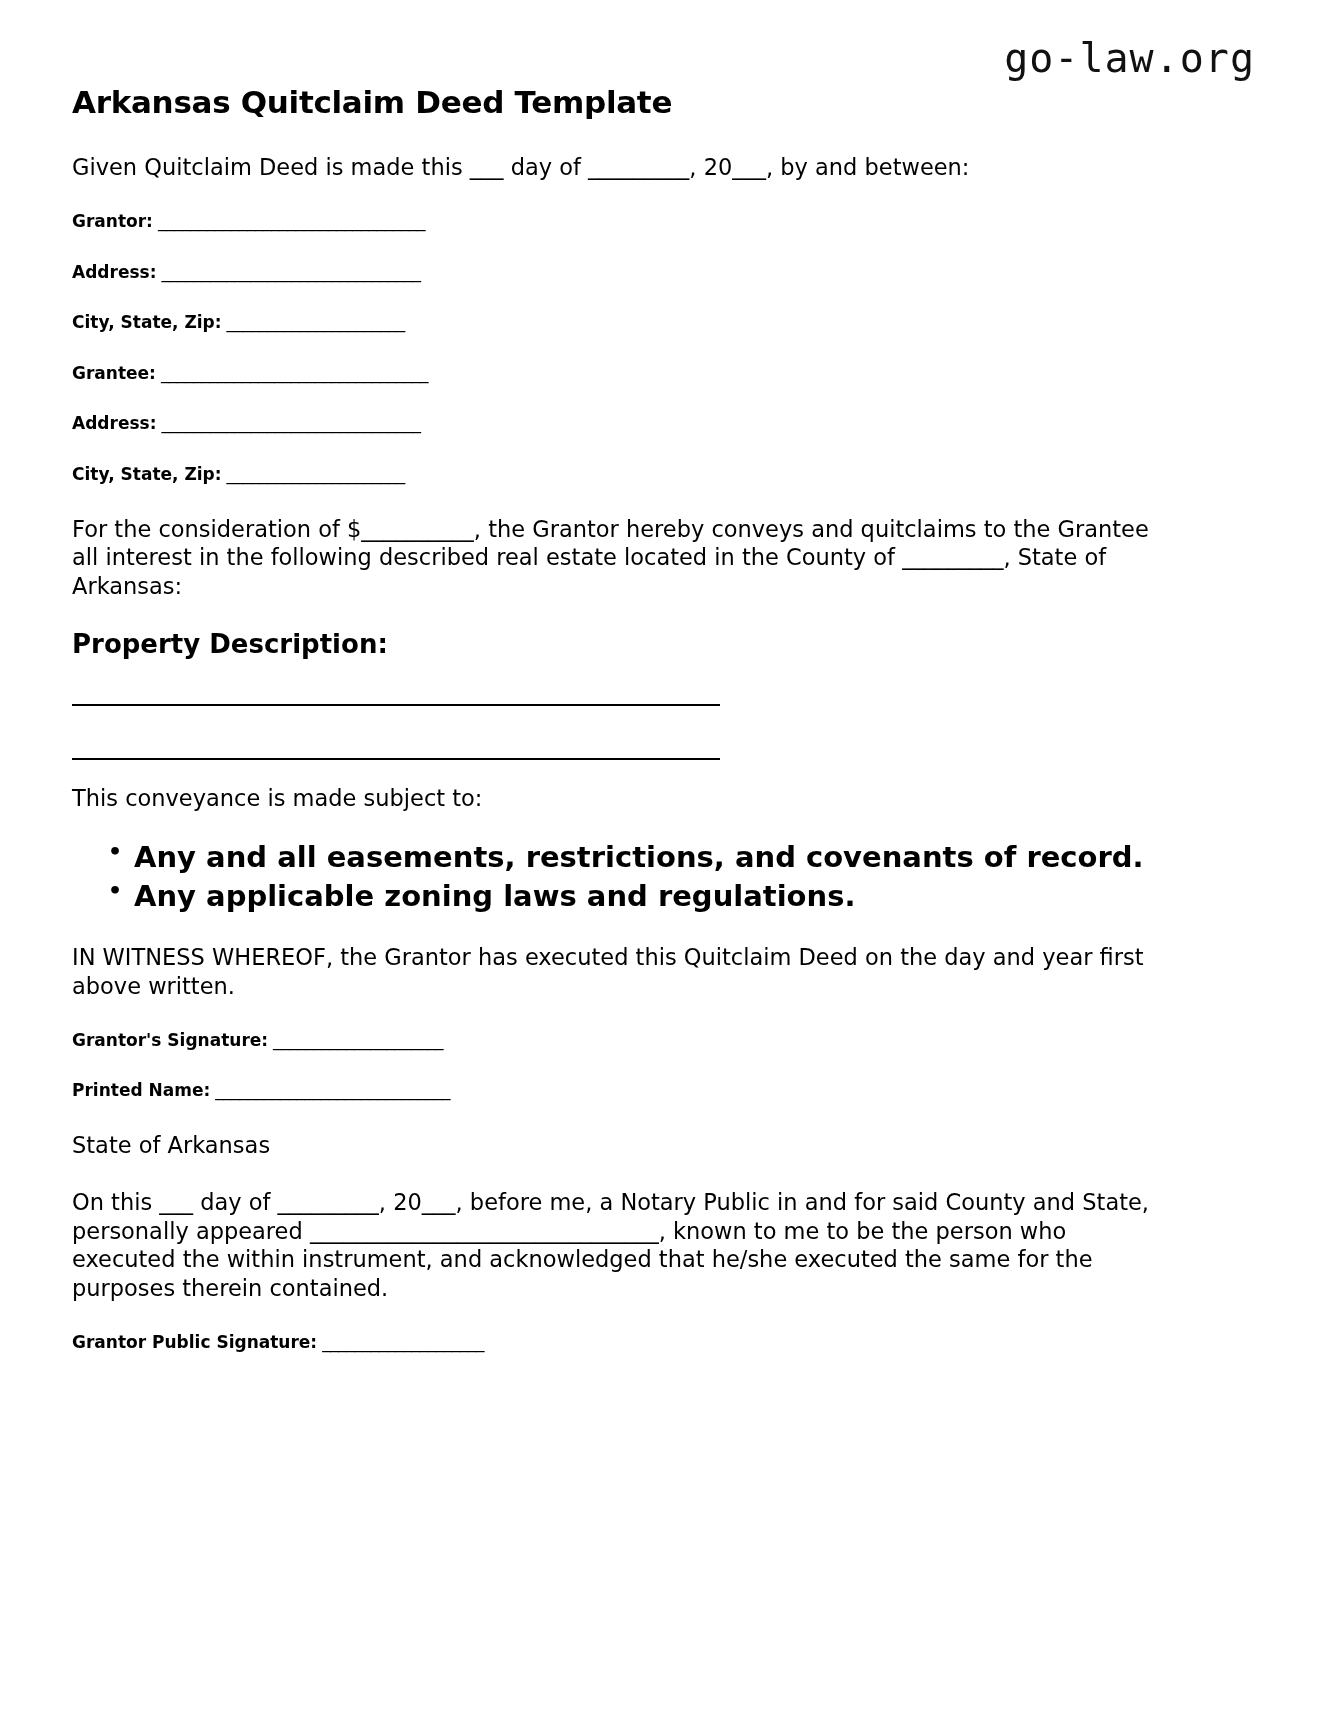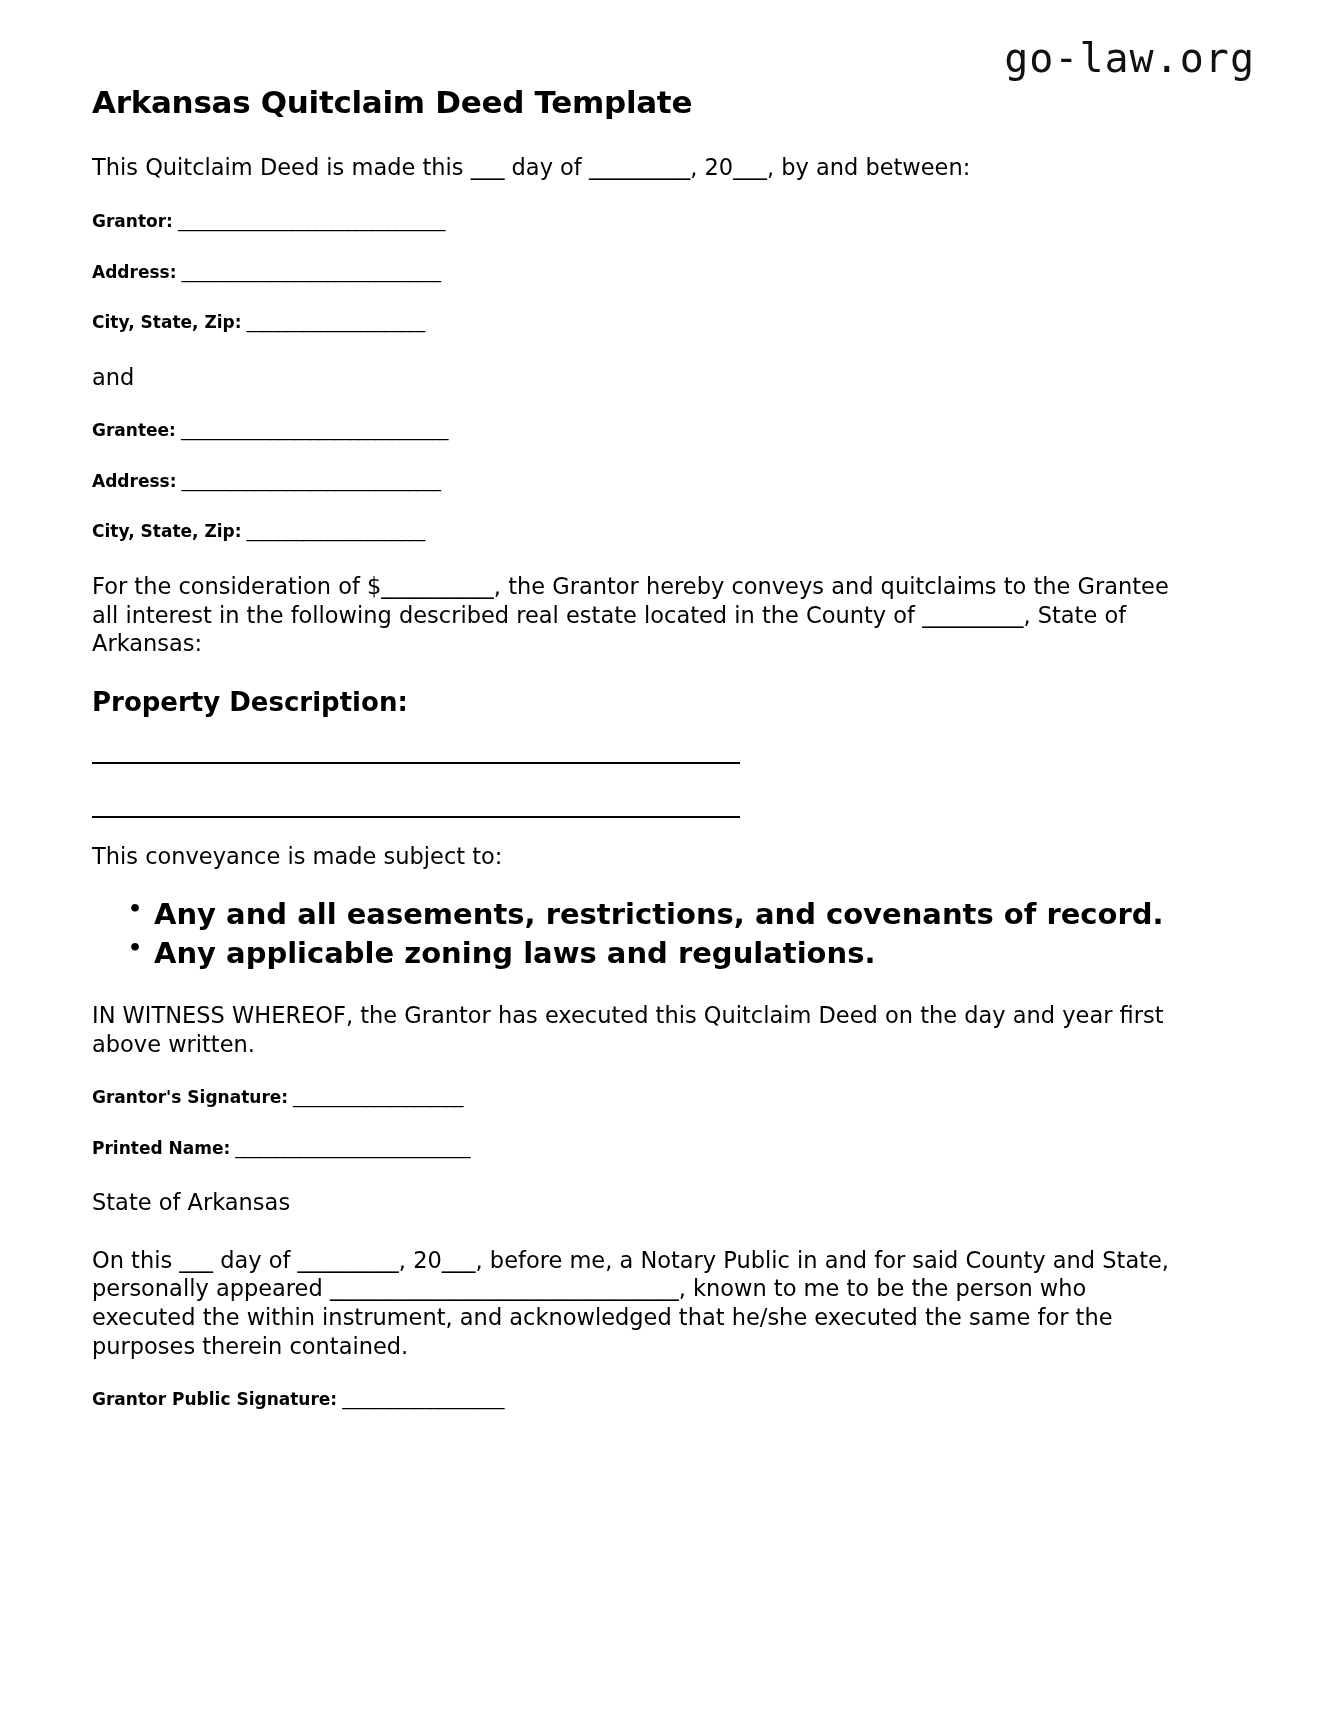--- a/index.html
+++ b/index.html
@@ -14,21 +14,21 @@
     color: #000000;
     -webkit-font-smoothing: antialiased;
   }
 
   .page {
     position: relative;
     width: 1331px;
     height: 1723px;
     background: #ffffff;
     box-sizing: border-box;
-    padding: 0 72px 0 92px;
+    padding: 0 72px 0 72px;
     overflow: hidden;
   }
 
   
   .watermark {
     position: absolute;
     top: 38px;
     right: 76px;
     font-family: "DejaVu Sans Mono", monospace;
     font-size: 40px;
@@ -126,35 +126,34 @@
 <body>
 
 <div class="page">
 
   <div class="watermark">go-law.org</div>
 
   <h1 class="doc-title">Arkansas Quitclaim Deed Template</h1>
 
   <div class="body">
 
-    <p class="para">This Quitclaim Deed is made this ___ day of _________, 20___, by and between:</p>
+    <p class="para">Given Quitclaim Deed is made this ___ day of _________, 20___, by and between:</p>
 
     <p class="field">
       <span class="lbl">Grantor:</span><span class="blank"> _________________________________</span>
     </p>
 
     <p class="field">
       <span class="lbl">Address:</span><span class="blank"> ________________________________</span>
     </p>
 
     <p class="field">
       <span class="lbl">City, State, Zip:</span><span class="blank"> ______________________</span>
     </p>
 
-    <p class="para">and</p>
 
     <p class="field">
       <span class="lbl">Grantee:</span><span class="blank"> _________________________________</span>
     </p>
 
     <p class="field">
       <span class="lbl">Address:</span><span class="blank"> ________________________________</span>
     </p>
 
     <p class="field">

